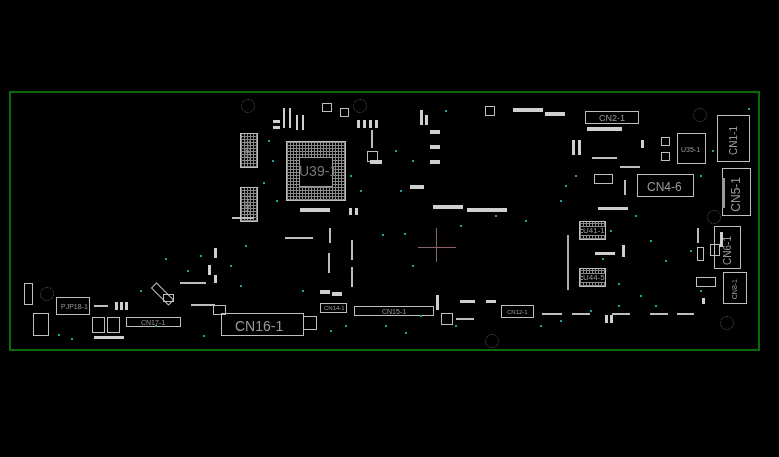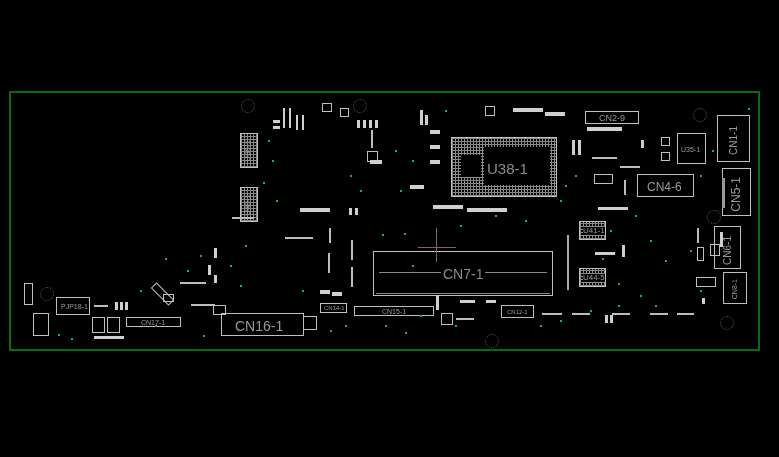--- a/index.html
+++ b/index.html
@@ -33,29 +33,28 @@
   <div class="dotring" style="left:720px;top:316px;"></div>
   <div class="dotring" style="left:707px;top:210px;"></div>
 
   <div class="part bga" style="left:240px;top:133px;width:18px;height:35px;">
     <span class="lbl vtext" style="left:3px;top:6px;font-size:8px;">U36-1</span>
   </div>
   <div class="part bga" style="left:240px;top:187px;width:18px;height:35px;">
     <span class="lbl vtext" style="left:3px;top:6px;font-size:8px;">U40-1</span>
   </div>
 
-
-  <div class="part bga" style="left:451px;top:137px;width:106px;height:60px;">
-    <div class="bga-inner" style="left:32px;top:9px;width:66px;height:38px;border:none;"></div>
-    <div class="bga-inner" style="left:9px;top:17px;width:20px;height:22px;border:none;"></div>
-    <span class="lbl" style="left:35px;top:23px;font-size:15px;color:#8a8a8a;">U38-1</span>
-  </div>
+  <div class="part bga" style="left:286px;top:141px;width:60px;height:60px;">
+    <div class="bga-inner bga" style="left:12px;top:15px;width:32px;height:28px;"></div>
+    <span class="lbl" style="left:12px;top:22px;font-size:14px;color:#777;">U39-1</span>
+  </div>
+
 
   <div class="part" style="left:585px;top:111px;width:54px;height:13px;">
-    <span class="lbl" style="left:13px;top:2px;font-size:9px;">CN2-9</span>
+    <span class="lbl" style="left:13px;top:2px;font-size:9px;">CN2-1</span>
   </div>
 
   <div class="part" style="left:677px;top:133px;width:29px;height:31px;">
     <span class="lbl" style="left:3px;top:12px;font-size:7px;">U35-1</span>
   </div>
 
   <div class="part" style="left:717px;top:115px;width:33px;height:47px;">
     <span class="lbl vtext" style="left:11px;top:10px;font-size:10px;">CN1-1</span>
   </div>
 
@@ -75,25 +74,20 @@
   </div>
 
   <div class="part" style="left:714px;top:226px;width:27px;height:43px;">
     <span class="lbl vtext" style="left:8px;top:9px;font-size:10px;">CN6-1</span>
   </div>
 
   <div class="part" style="left:723px;top:272px;width:24px;height:32px;">
     <span class="lbl vtext" style="left:7px;top:6px;font-size:7px;">CN8-1</span>
   </div>
 
-  <div class="part" style="left:373px;top:251px;width:180px;height:45px;">
-    <div class="hline" style="left:5px;top:20px;width:168px;height:1px;background:#888;"></div>
-    <div class="hline" style="left:2px;top:41px;width:174px;height:1px;background:#888;"></div>
-    <span class="lbl" style="left:67px;top:15px;font-size:14px;color:#8a8a8a;background:#000;padding:0 2px;">CN7-1</span>
-  </div>
 
   <div class="cursor-v" style="left:436px;top:228px;height:34px;"></div>
   <div class="cursor-h" style="left:418px;top:247px;width:38px;"></div>
 
   <div class="part" style="left:221px;top:313px;width:83px;height:23px;">
     <span class="lbl" style="left:13px;top:5px;font-size:14px;color:#999;">CN16-1</span>
   </div>
 
   <div class="part" style="left:320px;top:303px;width:27px;height:10px;">
     <span class="lbl" style="left:3px;top:1px;font-size:6px;">CN14-1</span>

